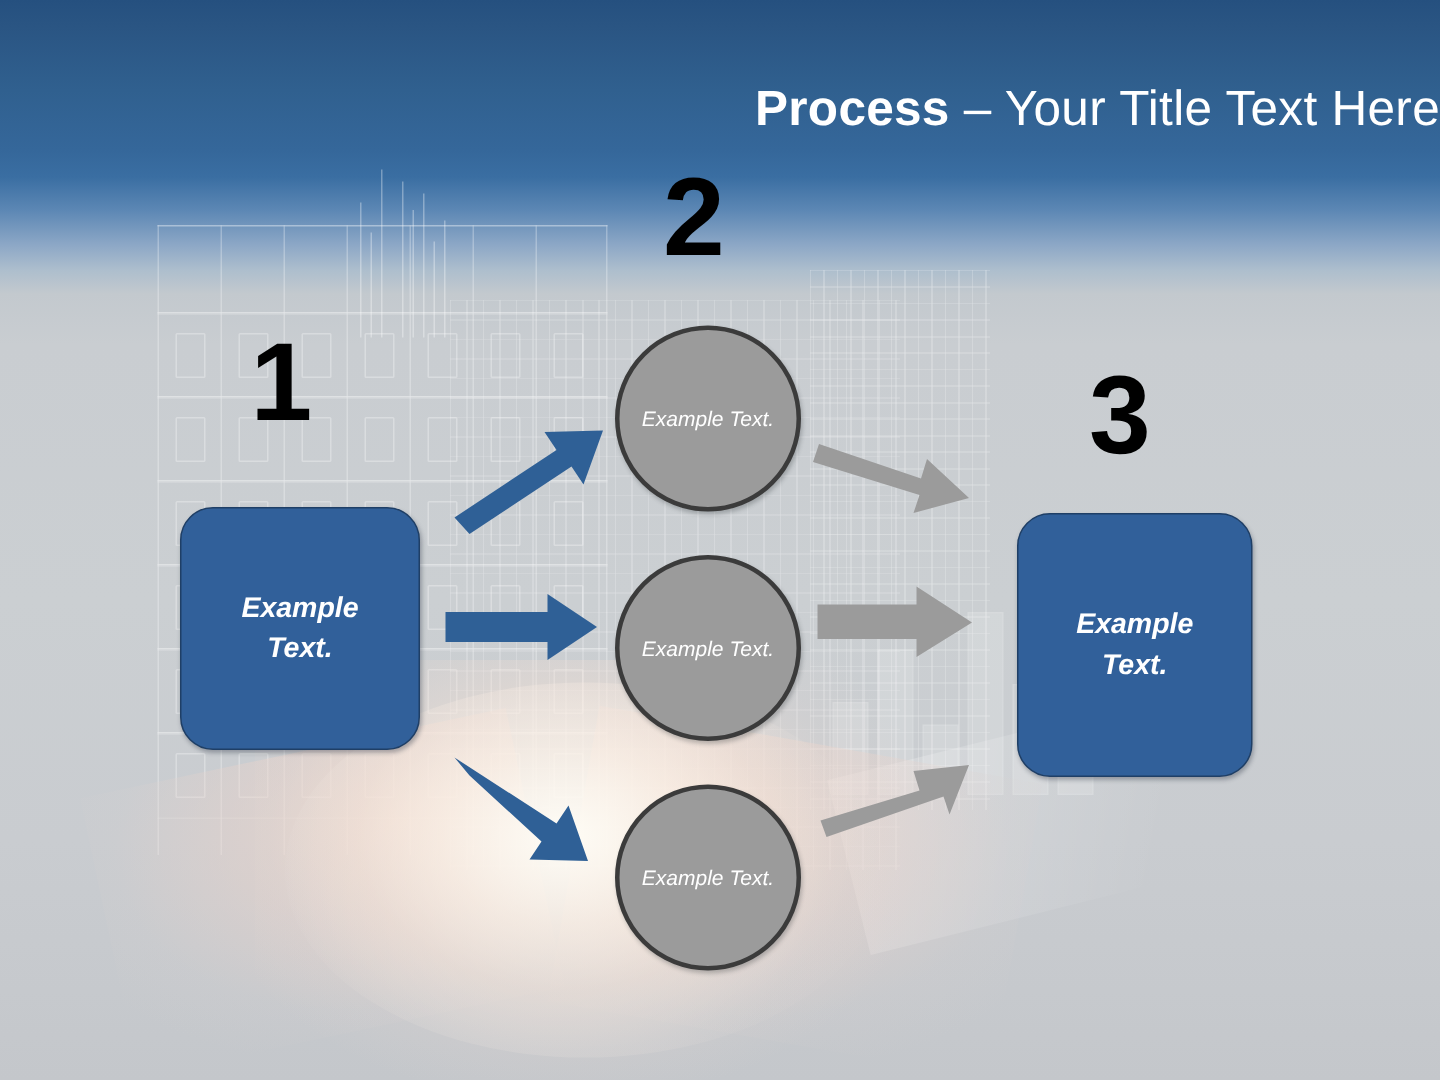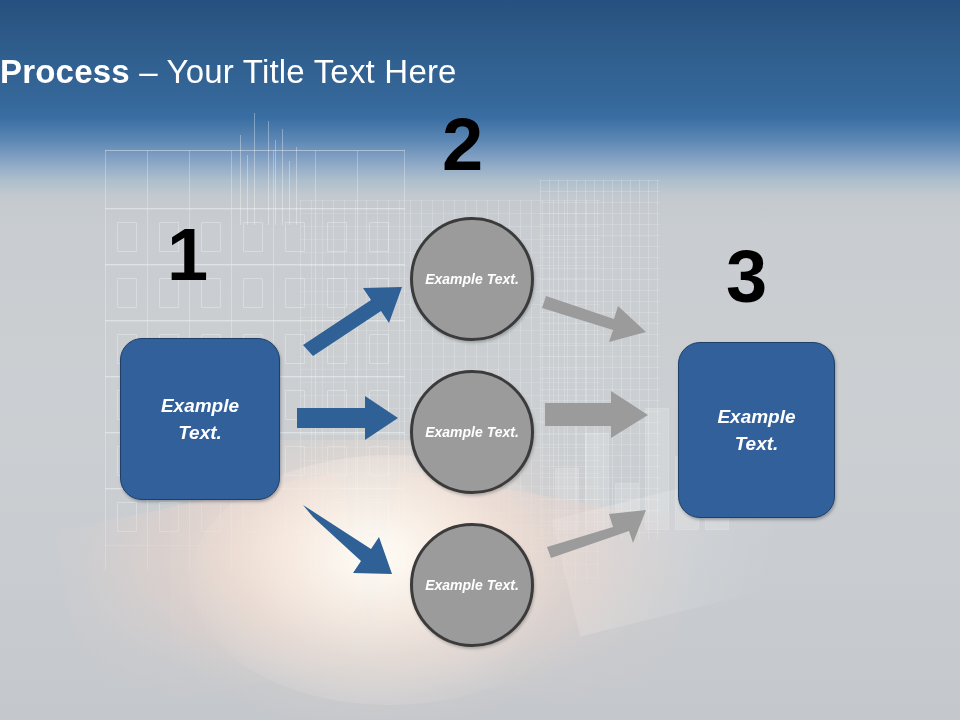--- a/index.html
+++ b/index.html
@@ -126,21 +126,21 @@
     position:absolute; left:560px; top:470px; width:400px; height:120px;
     background: linear-gradient(115deg, rgba(255,255,255,.55) 0%, rgba(255,255,255,0) 55%);
     transform: rotate(-14deg);
     opacity:.5;
   }
 
   
   .title {
     position:absolute;
     left:0; right:0; top:52px;
-    text-align:left;
+    text-align:right;
     font-size:33px;
     line-height:40px;
     color:#ffffff;
     letter-spacing:.2px;
     white-space:nowrap;
   }
   .title .b { font-weight:bold; }
   .title .n { font-weight:normal; }
 
   
@@ -180,21 +180,21 @@
   
   .circle {
     position:absolute;
     width:124px; height:124px;
     border-radius:50%;
     background:#9b9b9b;
     border:3px solid #3b3b3b;
     box-sizing:border-box;
     color:#ffffff;
     font-style:italic;
-    font-weight:bold;
+    font-weight:normal;
     font-size:14px;
     line-height:21px;
     display:flex;
     align-items:center;
     justify-content:center;
     text-align:center;
     box-shadow: 1px 2px 3px rgba(40,45,50,.28);
   }
   #circle-top { left:410px; top:217px; }
   #circle-mid { left:410px; top:370px; }

